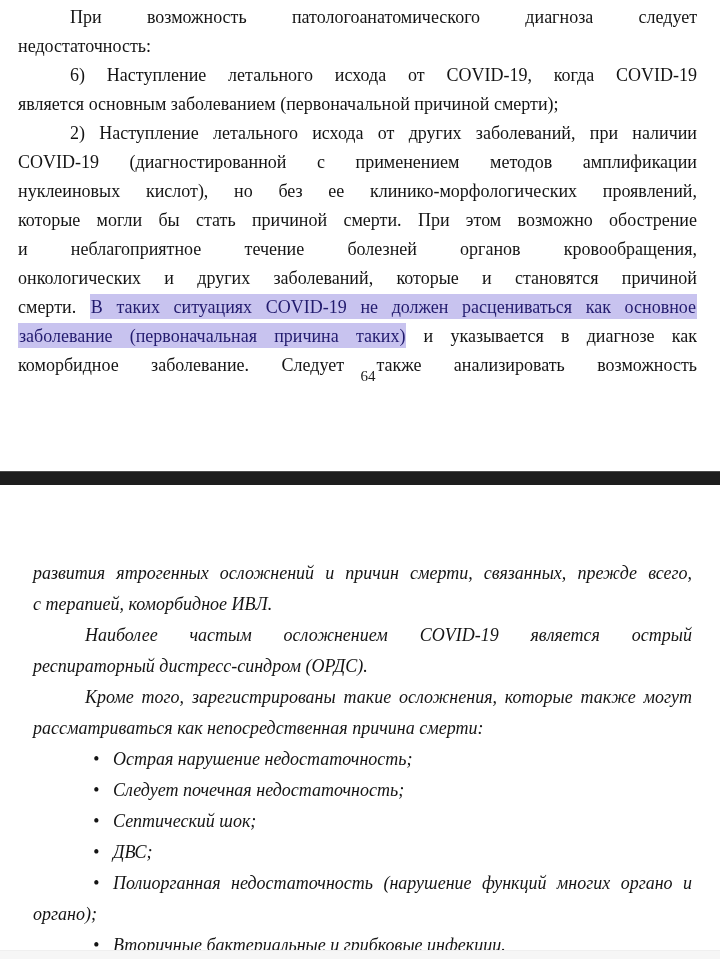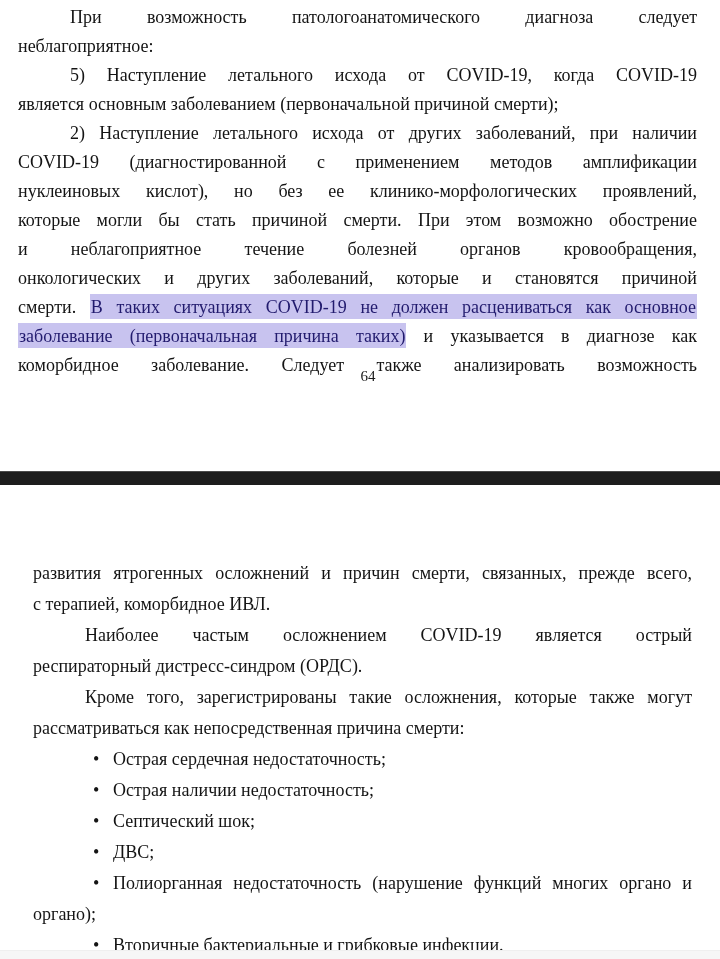--- a/index.html
+++ b/index.html
@@ -7,21 +7,21 @@
     position:relative; width:720px; height:959px; margin:0 auto;
     background:#ffffff; overflow:hidden;
     font-family:"Liberation Serif","DejaVu Serif",serif;
     color:#141414; font-size:18px;
   }
   
   .p1 { position:absolute; left:18px; top:3px; width:679px; }
   .p1 .line { line-height:29px; height:29px; white-space:normal; }
   
   .p2 { position:absolute; left:33px; top:558px; width:659px; }
-  .p2 .line { line-height:31px; height:31px; }
+  .p2 .line { line-height:31px; height:31px;font-style:italic; }
   
   .j { text-align:justify; text-align-last:justify; }
   
   .ind { text-indent:52px; }
   
   .hl { background:#c8c3ef; color:#221b6e; padding:3px 1px 2px 1px; }
   .pagenum {
     position:absolute; top:368px; left:8px; width:720px;
     text-align:center; font-size:15px; color:#1c1c1c;
   }
@@ -36,22 +36,22 @@
   .bullet { position:relative; padding-left:80px; }
   .dot { position:absolute; left:60px; top:0; }
 </style>
 </head>
 <body>
 
 <div class="screen">
 
   <div class="p1">
     <div class="line j ind"><span>При возможность патологоанатомического диагноза следует</span></div>
-    <div class="line"><span>неблагоприятное:</span></div>
-    <div class="line j ind"><span>5) Наступление летального исхода от COVID-19, когда COVID-19</span></div>
+    <div class="line"><span>недостаточность:</span></div>
+    <div class="line j ind"><span>6) Наступление летального исхода от COVID-19, когда COVID-19</span></div>
     <div class="line"><span>является основным заболеванием (первоначальной причиной смерти);</span></div>
     <div class="line j ind"><span>2) Наступление летального исхода от других заболеваний, при наличии</span></div>
     <div class="line j"><span>COVID-19 (диагностированной с применением методов амплификации</span></div>
     <div class="line j"><span>нуклеиновых кислот), но без ее клинико-морфологических проявлений,</span></div>
     <div class="line j"><span>которые могли бы стать причиной смерти. При этом возможно обострение</span></div>
     <div class="line j"><span>и неблагоприятное течение болезней органов кровообращения,</span></div>
     <div class="line j"><span>онкологических и других заболеваний, которые и становятся причиной</span></div>
     <div class="line j"><span>смерти. </span><span class="hl">В таких ситуациях COVID-19 не должен расцениваться как основное</span></div>
     <div class="line j"><span class="hl">заболевание (первоначальная причина таких)</span><span> и указывается в диагнозе как</span></div>
     <div class="line j"><span>коморбидное заболевание. Следует также анализировать возможность</span></div>
@@ -62,22 +62,22 @@
   <div class="bar"></div>
 
   <div class="p2">
     <div class="line j"><span>развития ятрогенных осложнений и причин смерти, связанных, прежде всего,</span></div>
     <div class="line"><span>с терапией, коморбидное ИВЛ.</span></div>
     <div class="line j ind"><span>Наиболее частым осложнением COVID-19 является острый</span></div>
     <div class="line"><span>респираторный дистресс-синдром (ОРДС).</span></div>
     <div class="line j ind"><span>Кроме того, зарегистрированы такие осложнения, которые также могут</span></div>
     <div class="line"><span>рассматриваться как непосредственная причина смерти:</span></div>
 
-    <div class="line bullet"><span class="dot">•</span><span>Острая сердечная недостаточность;</span></div>
-    <div class="line bullet"><span class="dot">•</span><span>Острая наличии недостаточность;</span></div>
+    <div class="line bullet"><span class="dot">•</span><span>Острая нарушение недостаточность;</span></div>
+    <div class="line bullet"><span class="dot">•</span><span>Следует почечная недостаточность;</span></div>
     <div class="line bullet"><span class="dot">•</span><span>Септический шок;</span></div>
     <div class="line bullet"><span class="dot">•</span><span>ДВС;</span></div>
     <div class="line bullet j"><span class="dot">•</span><span>Полиорганная недостаточность (нарушение функций многих органо и</span></div>
     <div class="line"><span>органо);</span></div>
     <div class="line bullet"><span class="dot">•</span><span>Вторичные бактериальные и грибковые инфекции.</span></div>
   </div>
 
   <div class="bottomstrip"></div>
 
 </div>

